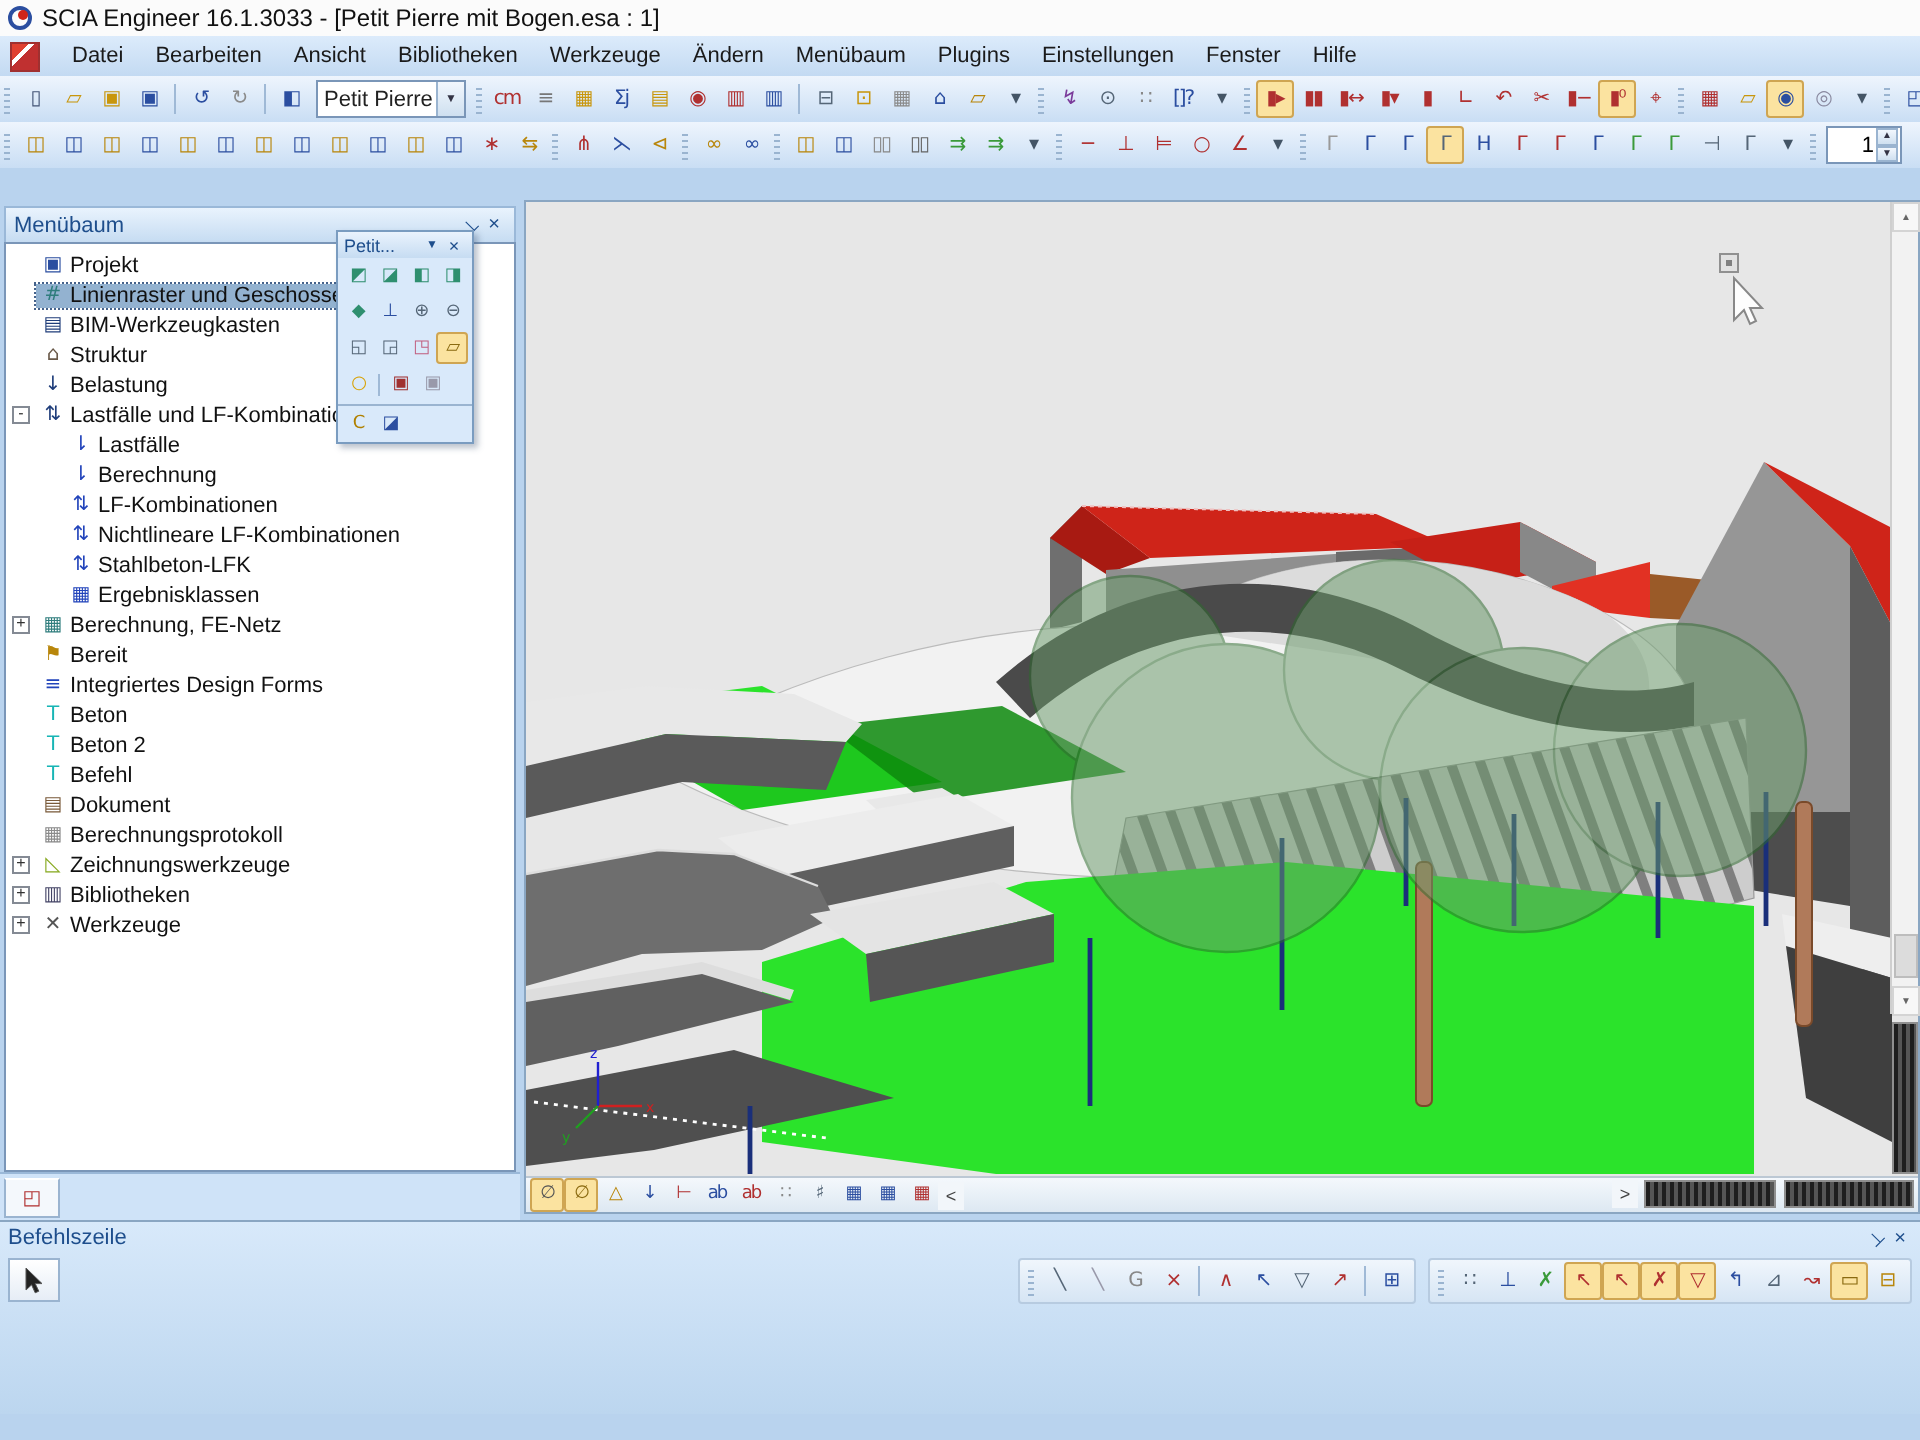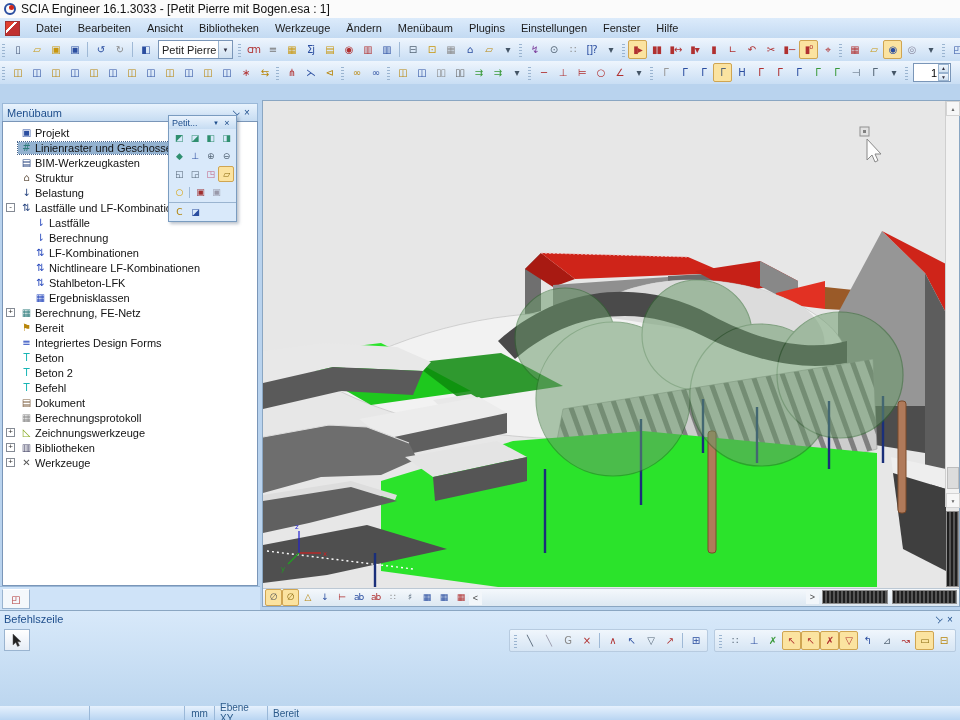--- a/index.html
+++ b/index.html
@@ -651,21 +651,13 @@
           <span class="tbi pressed" title="snap-surface" style="color: rgb(176, 48, 48);">▽</span>
           <span class="tbi" title="snap-tangent" style="color: rgb(43, 78, 160);">↰</span>
           <span class="tbi" title="snap-angle" style="color: rgb(85, 102, 119);">⊿</span>
           <span class="tbi" title="snap-curve" style="color: rgb(176, 48, 48);">↝</span>
           <span class="tbi pressed" title="snap-ruler" style="color: rgb(138, 106, 16);">▭</span>
           <span class="tbi" title="snap-table" style="color: rgb(184, 134, 11);">⊟</span>
         </div>
     </div>
   </div>
 
-  <div class="statusbar">
-    <span class="scell" style="width:90px"></span>
-    <span class="scell" style="width:95px"></span>
-    <span class="scell" style="width:30px;justify-content:center">mm</span>
-    <span class="scell" style="width:53px">Ebene XY</span>
-    <span class="scell" style="width:90px;border-right:0">Bereit</span>
-    <span class="scell" style="flex:1;border-right:0"></span>
-  </div>
 </div>
 
 </body></html>

